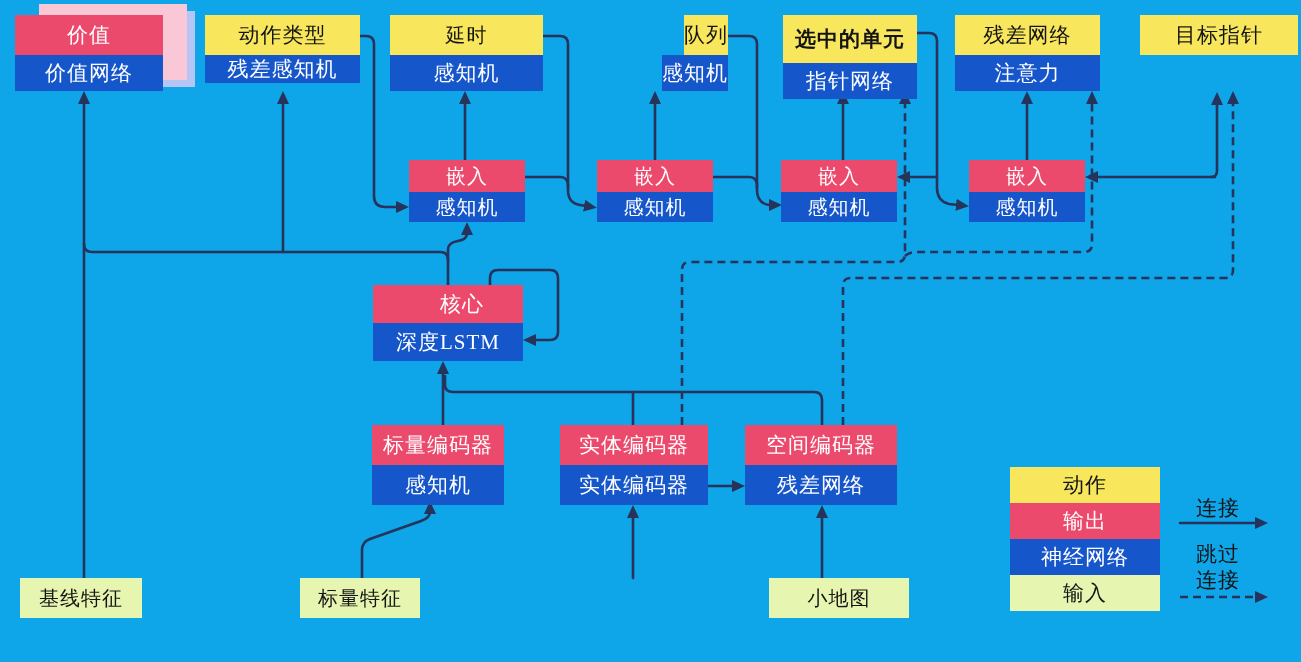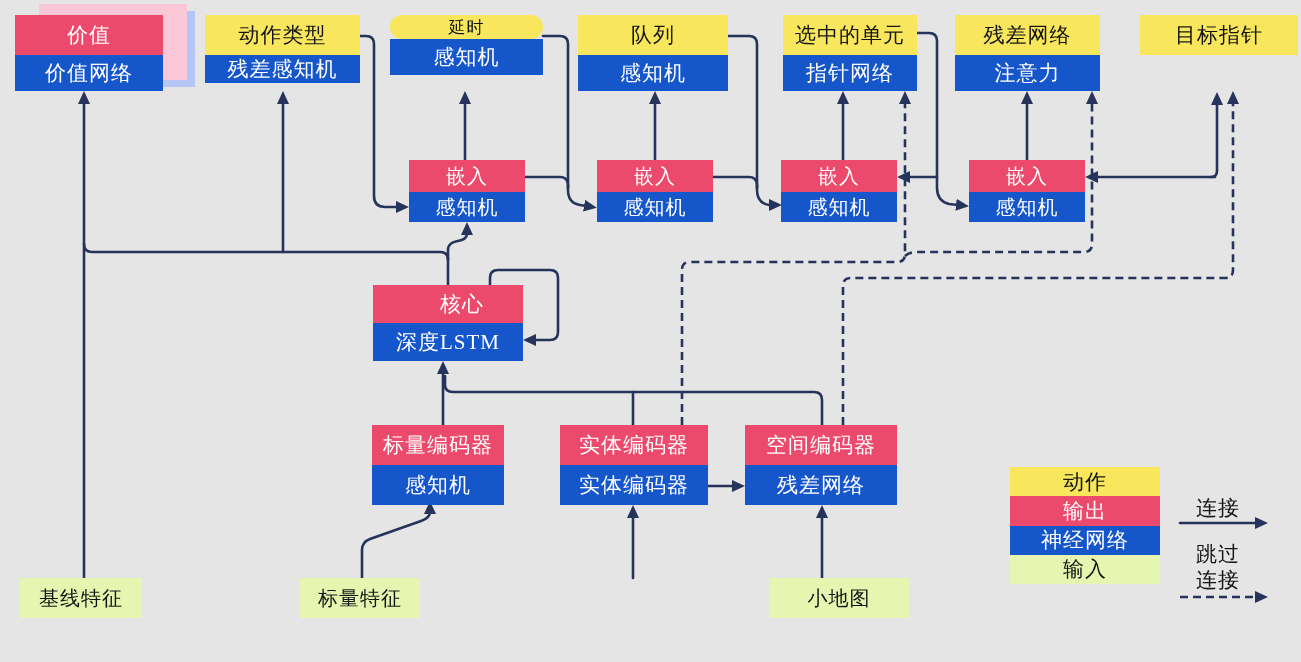--- a/index.html
+++ b/index.html
@@ -1,31 +1,31 @@
 <!DOCTYPE html>
 <html><head>
 <meta charset="utf-8">
 <style>
   html,body{margin:0;padding:0;background:#ffffff;}
   #stage{
-    position:relative;width:1301px;height:662px;background:#e5e5e5;overflow:hidden;
+    position:relative;width:1301px;height:662px;background:#0ea5e9;overflow:hidden;
     font-family:"Liberation Serif","DejaVu Serif",serif;
   }
   .wires{position:absolute;left:0;top:0;z-index:1;}
   .node{position:absolute;display:flex;flex-direction:column;z-index:4;}
   .node .part{display:flex;align-items:center;justify-content:center;line-height:1;letter-spacing:1px;}
   .shadow{position:absolute;z-index:2;}
   .shadow.s2{z-index:3;}
   .bg-yellow{background:#F8E75C;color:#141414;}
   .bg-red{background:#EB4A6C;color:#ffffff;}
   .bg-blue{background:#1656CB;color:#ffffff;}
   .bg-green{background:#E6F5AF;color:#141414;}
   .input-box{position:absolute;z-index:4;display:flex;align-items:center;justify-content:center;
     font-size:20px;letter-spacing:1px;}
-  #legend{position:absolute;left:1010px;top:467px;width:150px;height:117px;display:flex;
+  #legend{position:absolute;left:1010px;top:467px;width:150px;height:144px;display:flex;
     flex-direction:column;z-index:4;}
   #legend .lrow{flex:1;display:flex;align-items:center;justify-content:center;font-size:21px;letter-spacing:1px;}
   .arrow-label{position:absolute;z-index:4;font-size:21px;color:#141414;letter-spacing:1px;
     transform:translateX(-50%);white-space:nowrap;}
 </style>
 </head>
 <body>
 
 <div id="stage">
 
@@ -78,29 +78,29 @@
       <div class="shadow s2" style="left: 39px; top: 4px; width: 148px; height: 76px; background: rgb(249, 199, 214); position: absolute;"></div>
       <div class="node" style="left: 15px; top: 15px; width: 148px;">
         <div class="part bg-red" style="height: 40px; font-size: 21px;">价值</div>
         <div class="part bg-blue" style="height: 36px; font-size: 21px;">价值网络</div>
       </div>
       <div class="node" style="left: 205px; top: 15px; width: 155px;">
         <div class="part bg-yellow" style="height: 40px; font-size: 21px;">动作类型</div>
         <div class="part bg-blue" style="height: 28px; font-size: 21px;">残差感知机</div>
       </div>
       <div class="node" style="left: 390px; top: 15px; width: 153px;">
-        <div class="part bg-yellow" style="height: 24px; font-size: 17px; border-radius: 15px;">延时</div>
+        <div class="part bg-yellow" style="height: 40px; font-size: 20px;">延时</div>
         <div class="part bg-blue" style="height: 36px; font-size: 21px;">感知机</div>
       </div>
-      <div class="node" style="left: 578px; top: 15px; width: 150px;">
+      <div class="node" style="left: 578px; top: 15px; width: 150px; align-items: flex-end;">
         <div class="part bg-yellow" style="height: 40px; font-size: 21px;">队列</div>
         <div class="part bg-blue" style="height: 36px; font-size: 21px;">感知机</div>
       </div>
       <div class="node" style="left: 783px; top: 15px; width: 134px;">
-        <div class="part bg-yellow" style="height: 40px; font-size: 21px;">选中的单元</div>
+        <div class="part bg-yellow" style="height: 48px; font-size: 21px; font-weight: bold;">选中的单元</div>
         <div class="part bg-blue" style="height: 36px; font-size: 21px;">指针网络</div>
       </div>
       <div class="node" style="left: 955px; top: 15px; width: 145px;">
         <div class="part bg-yellow" style="height: 40px; font-size: 21px;">残差网络</div>
         <div class="part bg-blue" style="height: 36px; font-size: 21px;">注意力</div>
       </div>
       <div class="node" style="left: 1140px; top: 15px; width: 158px; border-radius: 15px;">
         <div class="part bg-yellow" style="height: 40px; font-size: 21px;">目标指针</div>
       </div>
       <div class="node" style="left: 409px; top: 160px; width: 116px;">

